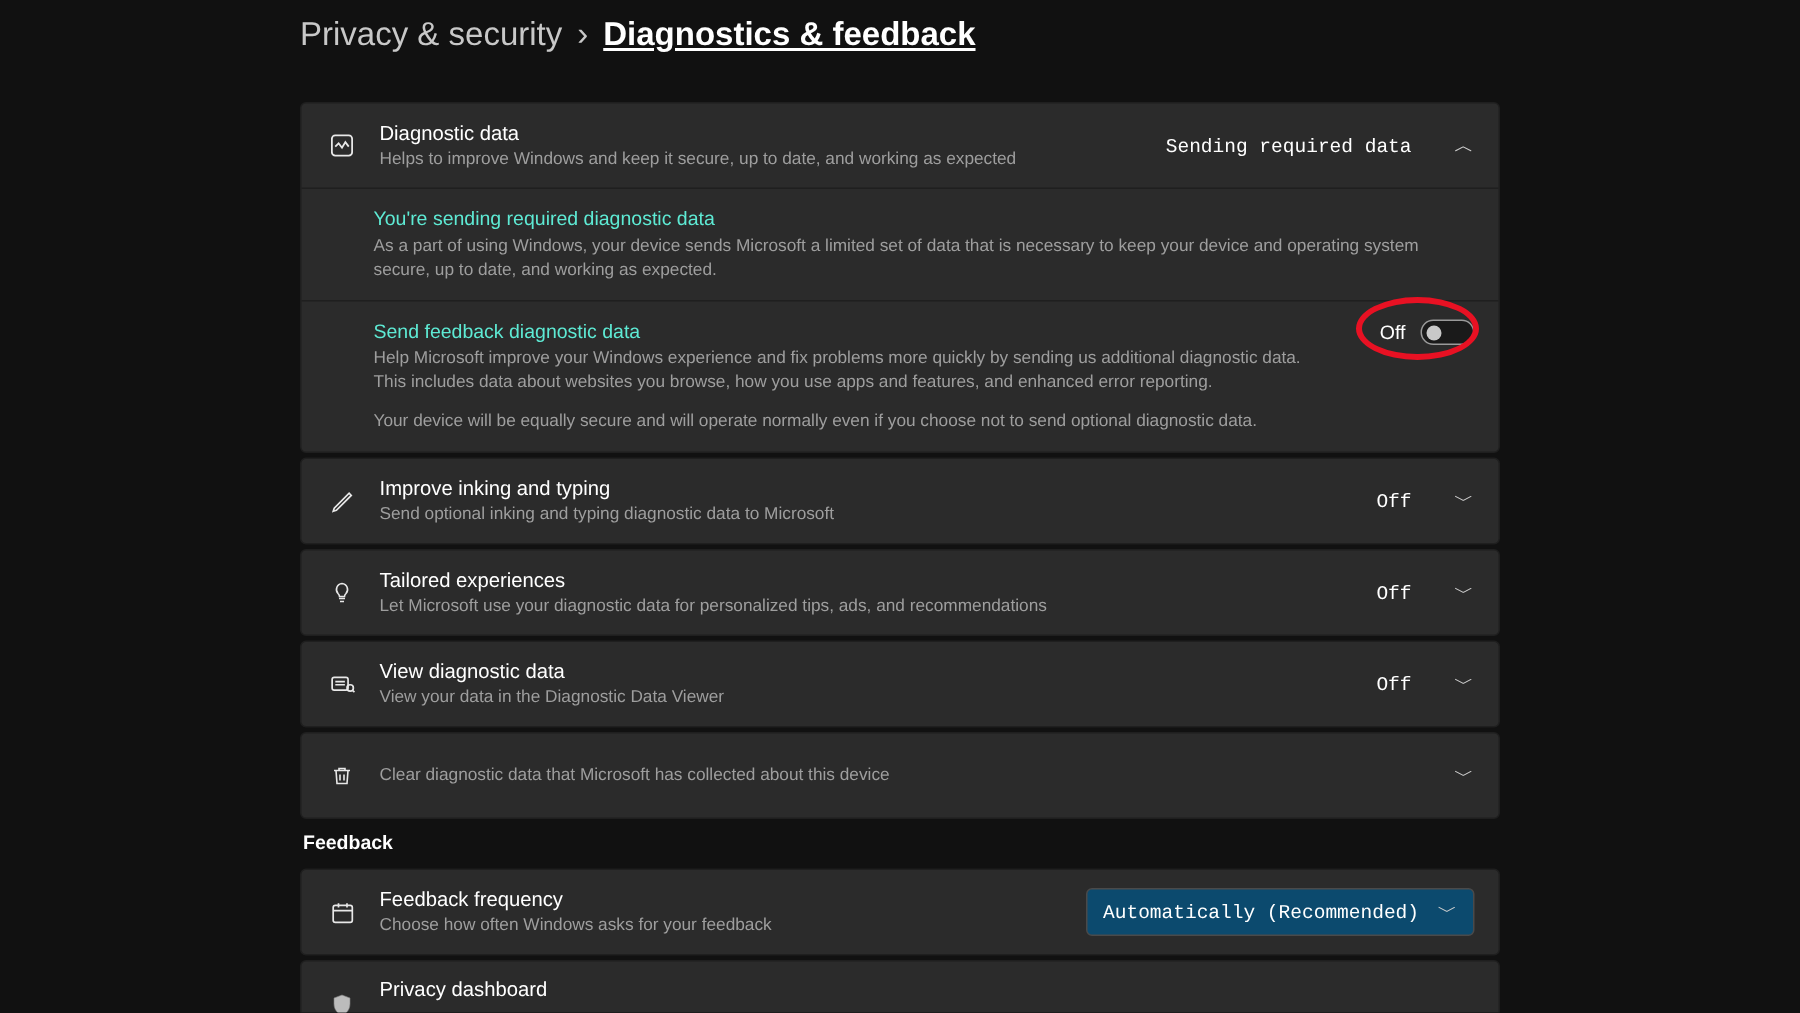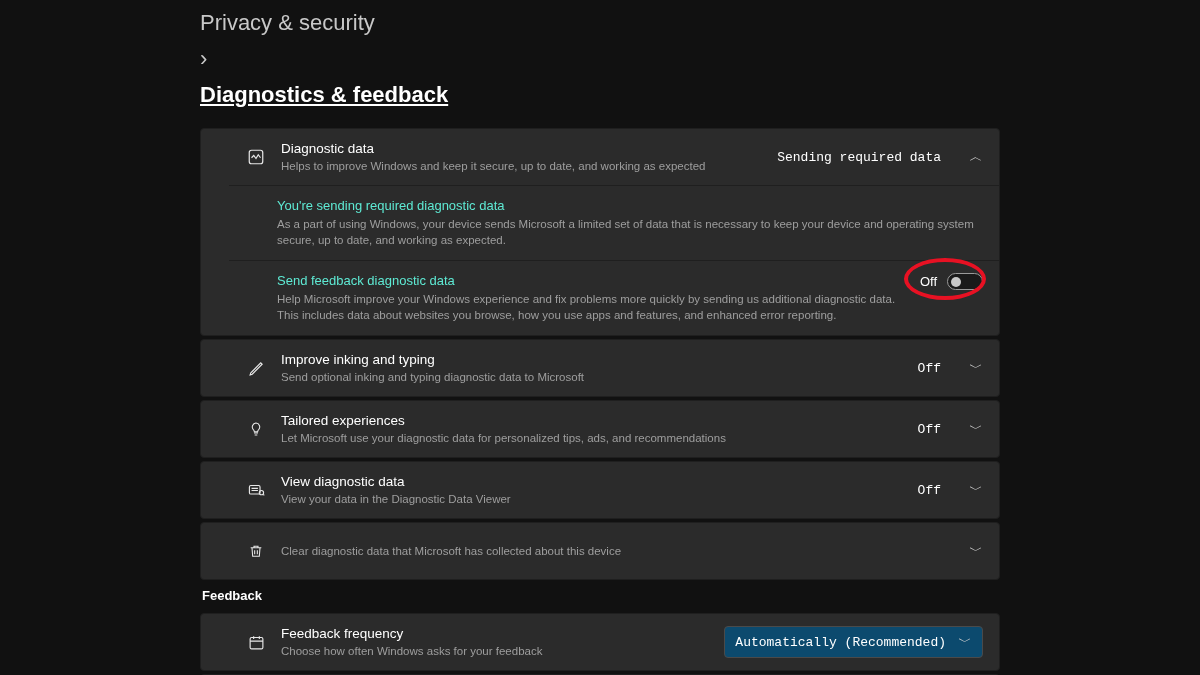--- a/index.html
+++ b/index.html
@@ -10,36 +10,34 @@
     font-size: 13px;
     width: 1200px;
     height: 675px;
     overflow: hidden;
   }
   .page {
     padding: 10px 200px 0 200px;
   }
   .breadcrumb {
     display: flex;
-    align-items: flex-start;
+    align-items: center;
     gap: 10px;
-    margin-bottom: 20px;
+    margin-bottom: 32px;
     font-size: 22px;
     font-weight: 600;
-    flex-direction: column;
   }
   .breadcrumb .sep { color: #c8c8c8; font-weight: 400; }
   .breadcrumb .parent { color: #c8c8c8; font-weight: 400; }
   .breadcrumb .current { color: #ffffff; text-decoration: underline; }
   .panel {
     background: #2b2b2b;
     border: 1px solid #1f1f1f;
     border-radius: 4px;
     margin-bottom: 3px;
-    padding-left: 28px;
   }
   .row {
     display: flex;
     align-items: center;
     padding: 10px 16px;
     gap: 14px;
     min-height: 56px;
   }
   .row .icon-slot {
     width: 22px;
@@ -157,20 +155,21 @@
     </div>
 
     <div class="expanded-sub" style="position:relative;">
       <div class="toggle-area">
         <span>Off</span>
         <div class="toggle-switch"></div>
         <div class="callout-ring"></div>
       </div>
       <div class="title">Send feedback diagnostic data</div>
       <div class="desc" style="max-width:640px">Help Microsoft improve your Windows experience and fix problems more quickly by sending us additional diagnostic data. This includes data about websites you browse, how you use apps and features, and enhanced error reporting.</div>
+      <div class="note">Your device will be equally secure and will operate normally even if you choose not to send optional diagnostic data.</div>
     </div>
   </div>
 
   <div class="panel">
     <div class="row">
       <span class="icon-slot">
         <svg width="17" height="17" viewBox="0 0 24 24" fill="none" stroke="currentColor" stroke-width="1.6">
             <path d="M3 21 L6 20 L20 6 L18 4 L4 18 Z"></path>
           </svg>
       </span>

